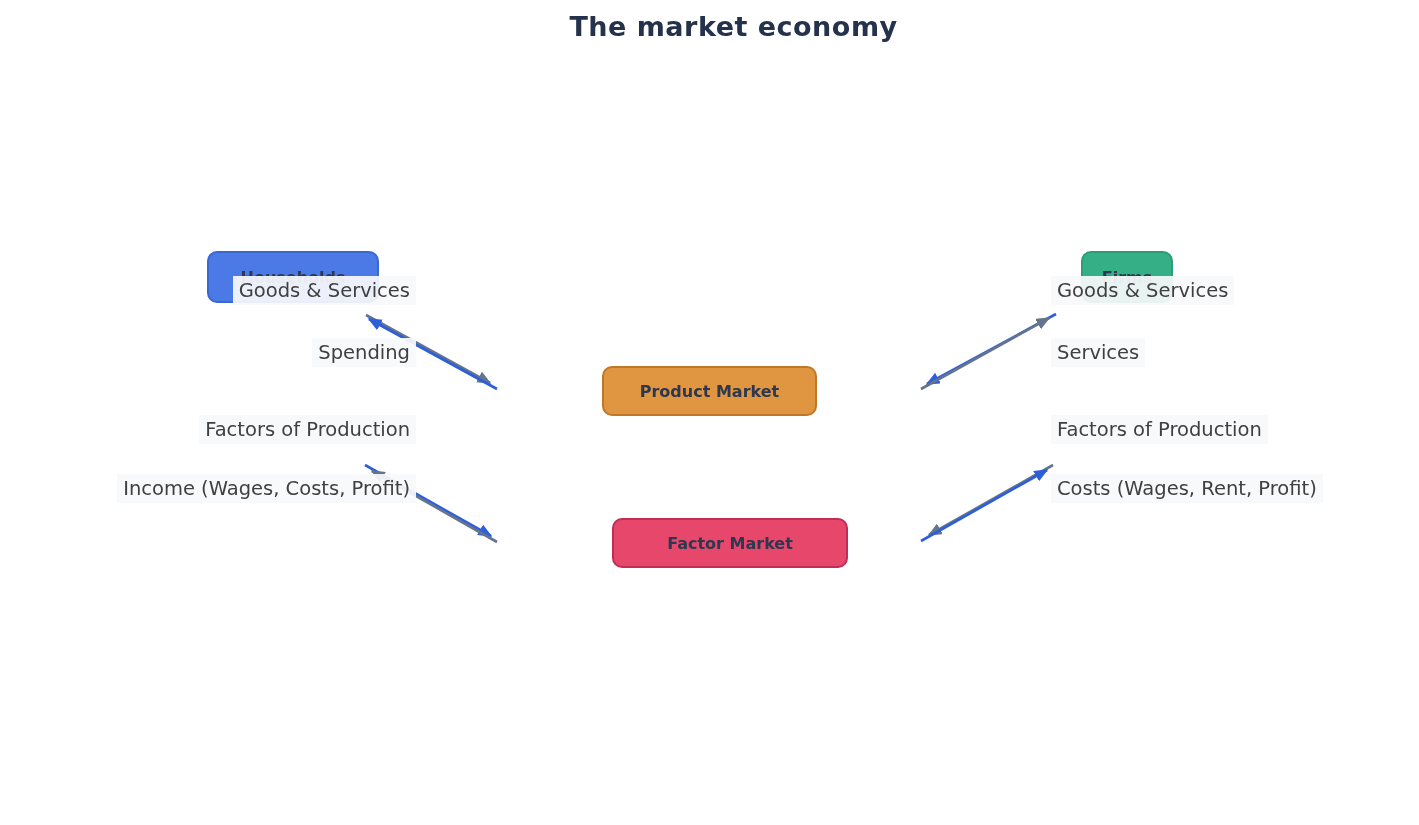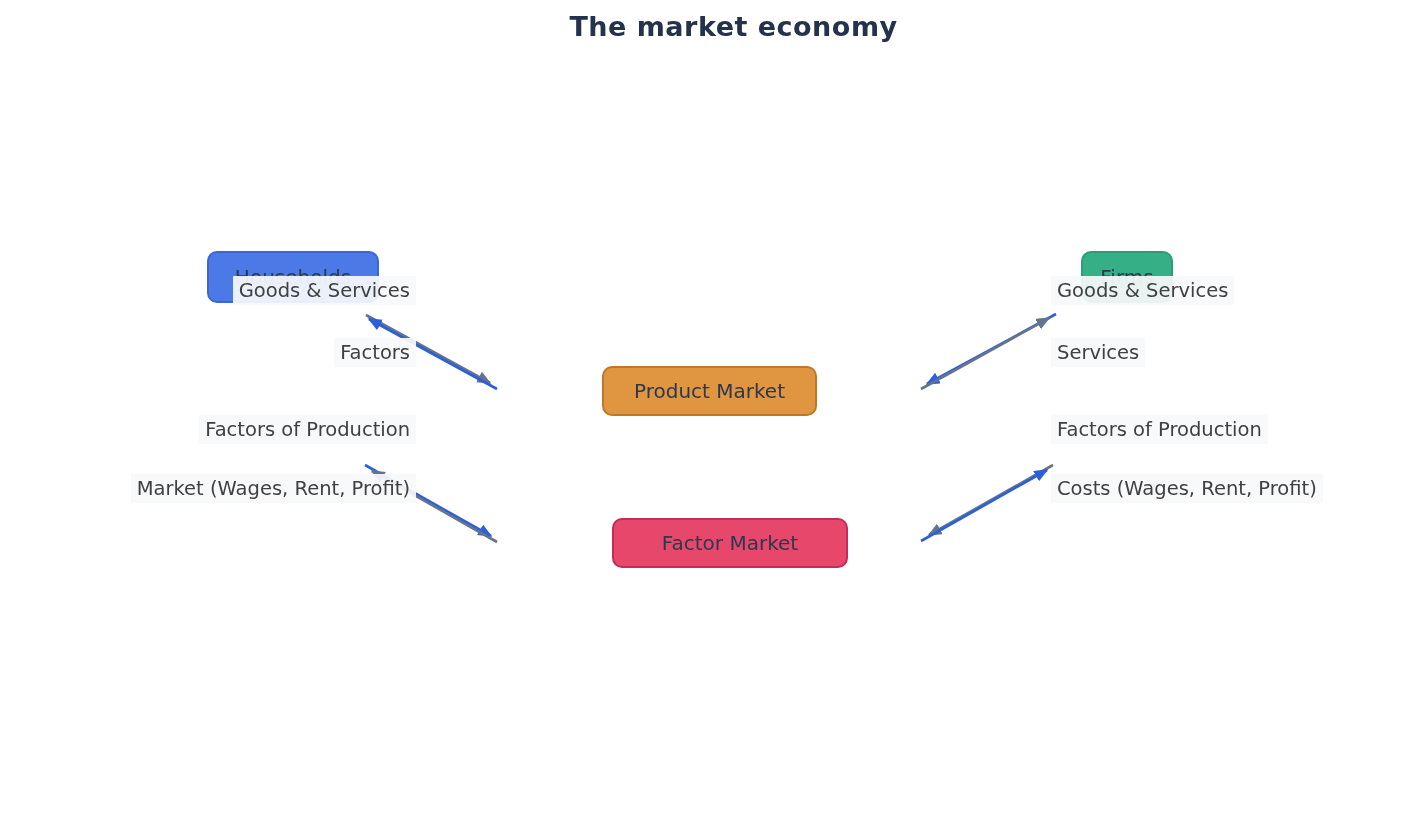--- a/index.html
+++ b/index.html
@@ -34,26 +34,27 @@
     top: 0;
     left: 0;
     z-index: 2;
   }
   .node {
     position: absolute;
     box-sizing: border-box;
     display: flex;
     align-items: center;
     justify-content: center;
-    font-size: 20px;
+    font-size: 16px;
     color: #2b3850;
     border-radius: 10px;
     border: 2px solid;
     z-index: 3;
     white-space: nowrap;
+    font-weight: bold;
   }
   .node-households { left: 207px; top: 251px; width: 172px; height: 52px; background: #4b7ae6; border-color: #3a67d4; }
   .node-firms      { left: 1081px; top: 251px; width: 92px; height: 52px; background: #35b086; border-color: #2a9e75; }
   .node-product    { left: 602px; top: 366px; width: 215px; height: 50px; background: #e09540; border-color: #bf7828; }
   .node-factor     { left: 612px; top: 518px; width: 236px; height: 50px; background: #e8476c; border-color: #c22c55; }
   .elabel {
     position: absolute;
     font-size: 19.5px;
     color: #404040;
     background: rgba(247, 249, 251, 0.93);
@@ -97,22 +98,22 @@
     <line x1="1053" y1="465" x2="929" y2="535" stroke="#64748e" stroke-width="2.6" marker-end="url(#head-gray)"></line>
     <line x1="921" y1="541" x2="1047" y2="470" stroke="#2d5fdb" stroke-width="2.6" marker-end="url(#head-blue)"></line>
   </svg>
 
   <div class="node node-households">Households</div>
   <div class="node node-firms">Firms</div>
   <div class="node node-product">Product Market</div>
   <div class="node node-factor">Factor Market</div>
 
   <div class="elabel lbl-left row-goods">Goods &amp; Services</div>
-  <div class="elabel lbl-left row-money1">Factors</div>
+  <div class="elabel lbl-left row-money1">Spending</div>
   <div class="elabel lbl-left row-factors">Factors of Production</div>
-  <div class="elabel lbl-left row-money2">Market (Wages, Rent, Profit)</div>
+  <div class="elabel lbl-left row-money2">Income (Wages, Costs, Profit)</div>
 
   <div class="elabel lbl-right row-goods">Goods &amp; Services</div>
   <div class="elabel lbl-right row-money1">Services</div>
   <div class="elabel lbl-right row-factors">Factors of Production</div>
   <div class="elabel lbl-right row-money2">Costs (Wages, Rent, Profit)</div>
 
 </div>
 
 </body></html>

